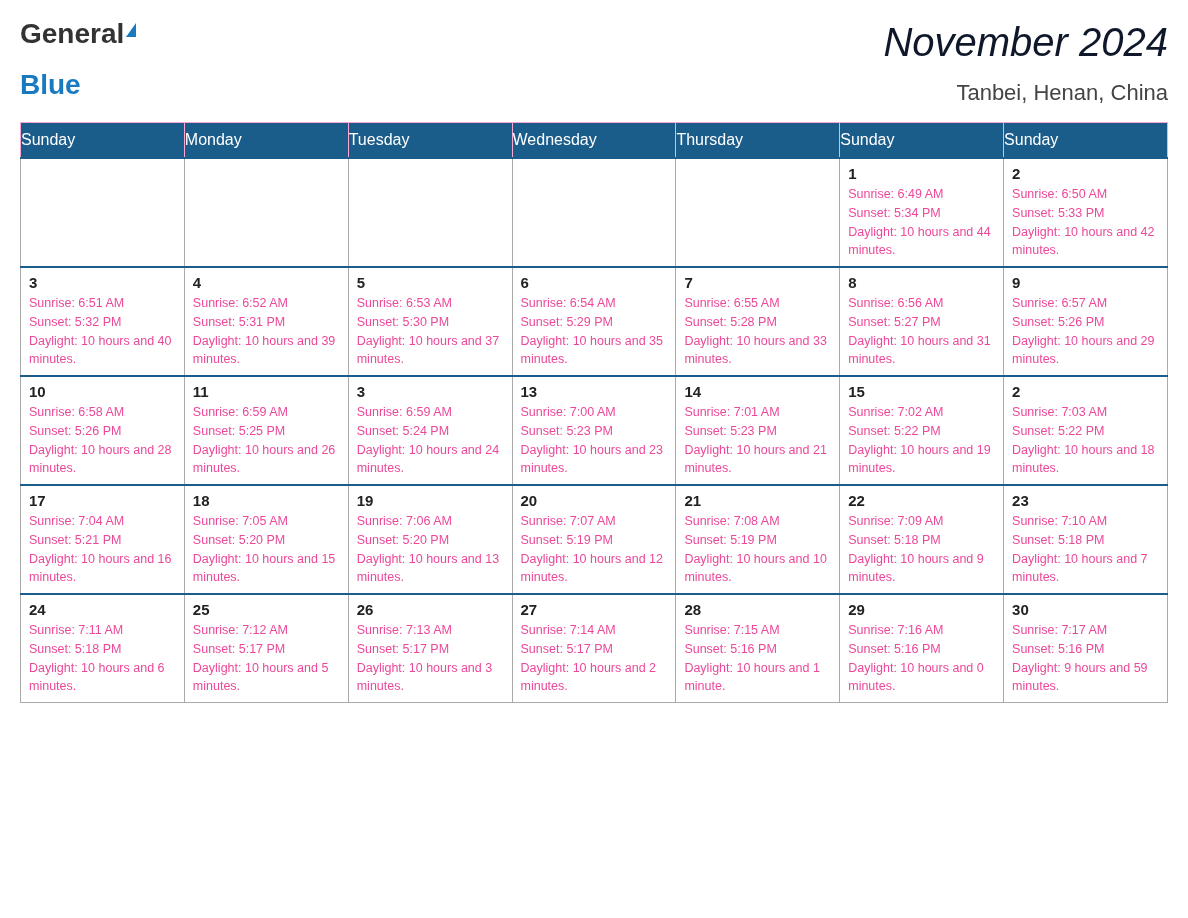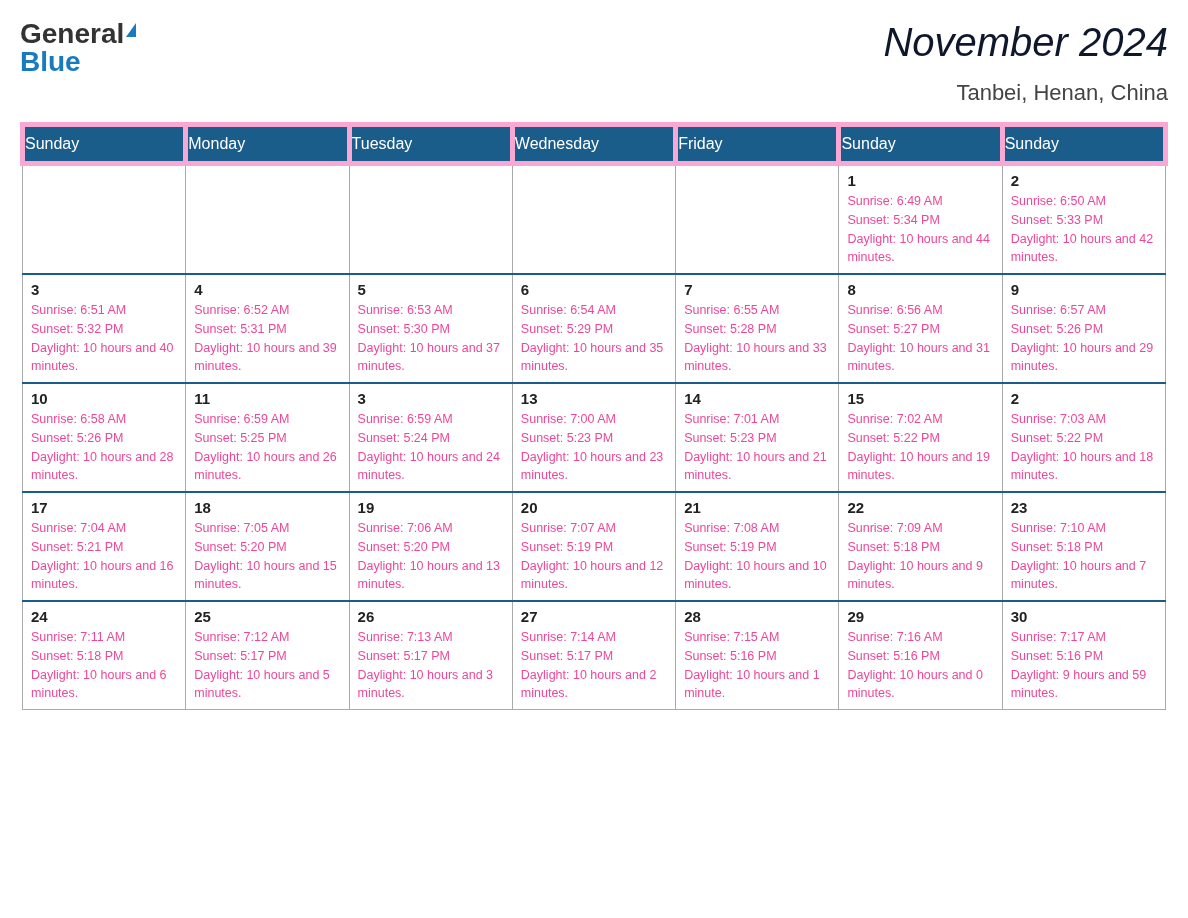--- a/index.html
+++ b/index.html
@@ -13,20 +13,21 @@
     .header-area {
       display: flex;
       justify-content: space-between;
       align-items: flex-start;
       margin-bottom: 16px;
     }
     .logo {
       display: flex;
       flex-direction: column;
       align-items: flex-start;
+      gap: 23px;
     }
     .logo-text-general {
       font-size: 28px;
       font-weight: bold;
       color: #333;
       line-height: 1;
     }
     .logo-text-blue {
       font-size: 28px;
       font-weight: bold;
@@ -68,21 +69,21 @@
       border-collapse: collapse;
       border: 1px solid #999;
     }
     .calendar th {
       background-color: #1a5c8a;
       color: #fff;
       font-size: 16px;
       font-weight: normal;
       padding: 8px 0;
       text-align: left;
-      border: 5px solid #f9a8d4;
+      border: 1px solid #f9a8d4;
     }
     .calendar td {
       width: calc(100% / 7);
       vertical-align: top;
       padding: 6px 8px;
       border: 1px solid #aaa;
       font-size: 13px;
       color: #222;
       min-height: 110px;
       background: #fff;
@@ -128,21 +129,21 @@
   </div>
 </div>
 
 <table class="calendar">
   <thead>
     <tr>
     <th>Sunday</th>
         <th>Monday</th>
         <th>Tuesday</th>
         <th>Wednesday</th>
-        <th>Friday</th>
+        <th>Thursday</th>
         <th>Sunday</th>
         <th>Sunday</th>
       </tr>
   </thead>
   <tbody id="calendar-body">
   <tr>
         <td class="empty-cell"></td>
         <td class="empty-cell"></td>
         <td class="empty-cell"></td>
         <td class="empty-cell"></td>

